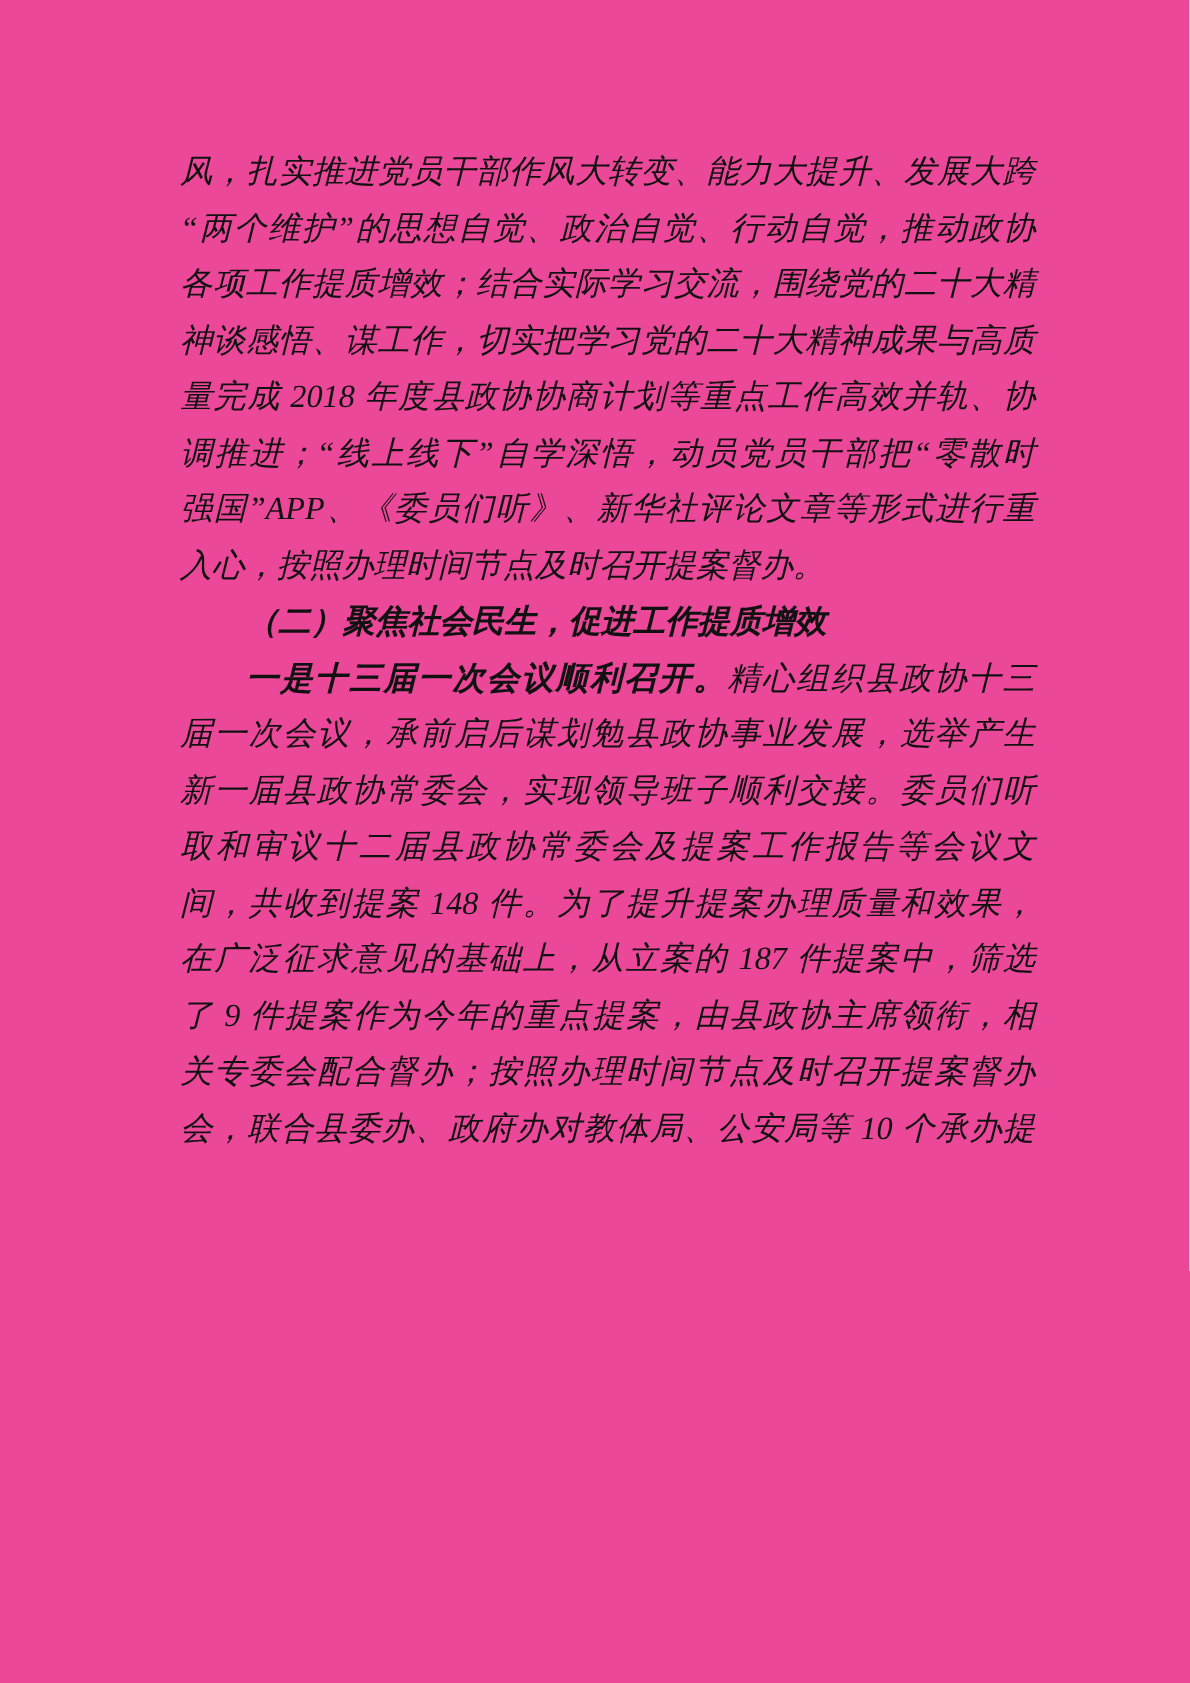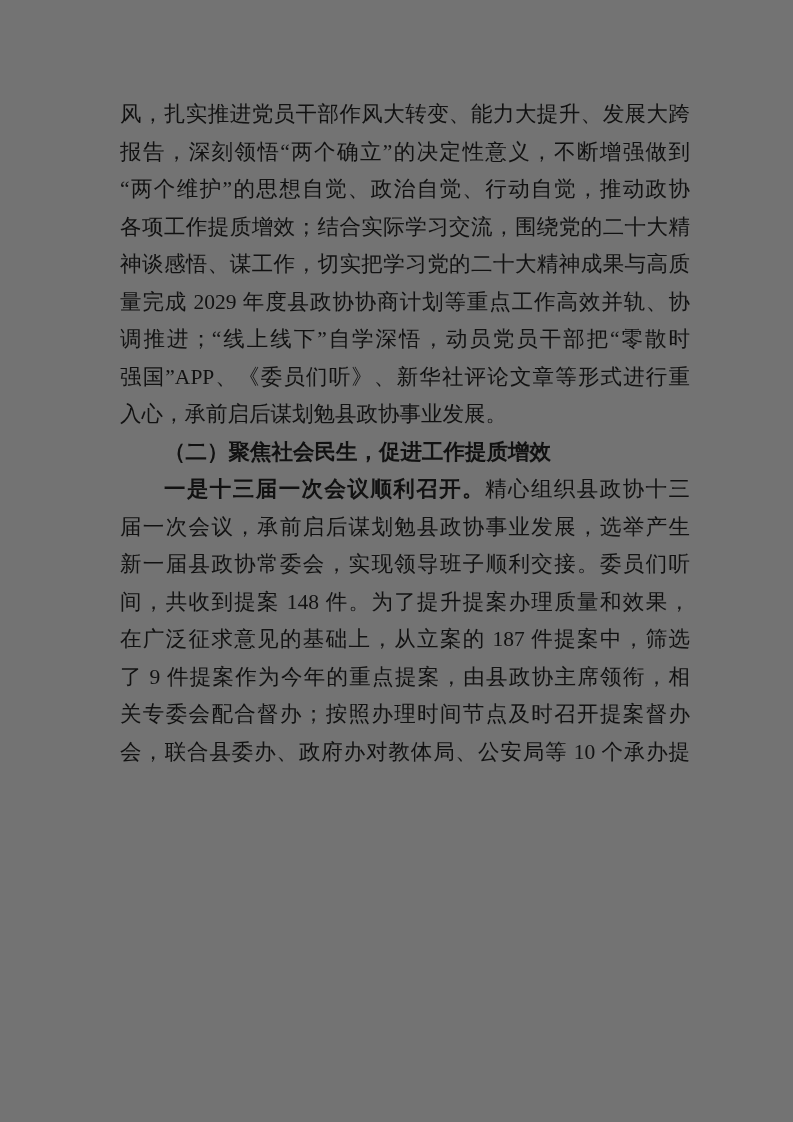--- a/index.html
+++ b/index.html
@@ -36,34 +36,34 @@
   .line.indent-2 {
     text-indent: 44px;
   }
   .line .b {
     font-weight: bold;
   }
 </style>
 </head>
 <body>
 
-<div class="page" style="background: #737373; color: rgb(17, 17, 17);">
+<div class="page" style="background: #ec4899; color: rgb(17, 17, 17); font-style: italic;">
   <div class="text-block">
       <div class="line"><span>风，扎实推进党员干部作风大转变、能力大提升、发展大跨</span></div>
-      <div class="line"><span>报告，深刻领悟“两个确立”的决定性意义，不断增强做到</span></div>
       <div class="line"><span>“两个维护”的思想自觉、政治自觉、行动自觉，推动政协</span></div>
       <div class="line"><span>各项工作提质增效；结合实际学习交流，围绕党的二十大精</span></div>
       <div class="line"><span>神谈感悟、谋工作，切实把学习党的二十大精神成果与高质</span></div>
-      <div class="line"><span>量完成 2029 年度县政协协商计划等重点工作高效并轨、协</span></div>
+      <div class="line"><span>量完成 2018 年度县政协协商计划等重点工作高效并轨、协</span></div>
       <div class="line"><span>调推进；“线上线下”自学深悟，动员党员干部把“零散时</span></div>
       <div class="line"><span>强国”APP、《委员们听》、新华社评论文章等形式进行重</span></div>
-      <div class="line left"><span>入心，承前启后谋划勉县政协事业发展。</span></div>
+      <div class="line left"><span>入心，按照办理时间节点及时召开提案督办。</span></div>
       <div class="line left indent-2"><span class="b">（二）聚焦社会民生，促进工作提质增效</span></div>
       <div class="line indent-2"><span class="b">一是十三届一次会议顺利召开。</span><span>精心组织县政协十三</span></div>
       <div class="line"><span>届一次会议，承前启后谋划勉县政协事业发展，选举产生</span></div>
       <div class="line"><span>新一届县政协常委会，实现领导班子顺利交接。委员们听</span></div>
+      <div class="line"><span>取和审议十二届县政协常委会及提案工作报告等会议文</span></div>
       <div class="line"><span>间，共收到提案 148 件。为了提升提案办理质量和效果，</span></div>
       <div class="line"><span>在广泛征求意见的基础上，从立案的 187 件提案中，筛选</span></div>
       <div class="line"><span>了 9 件提案作为今年的重点提案，由县政协主席领衔，相</span></div>
       <div class="line"><span>关专委会配合督办；按照办理时间节点及时召开提案督办</span></div>
       <div class="line"><span>会，联合县委办、政府办对教体局、公安局等 10 个承办提</span></div>
     </div>
 </div>
 
 </body></html>

